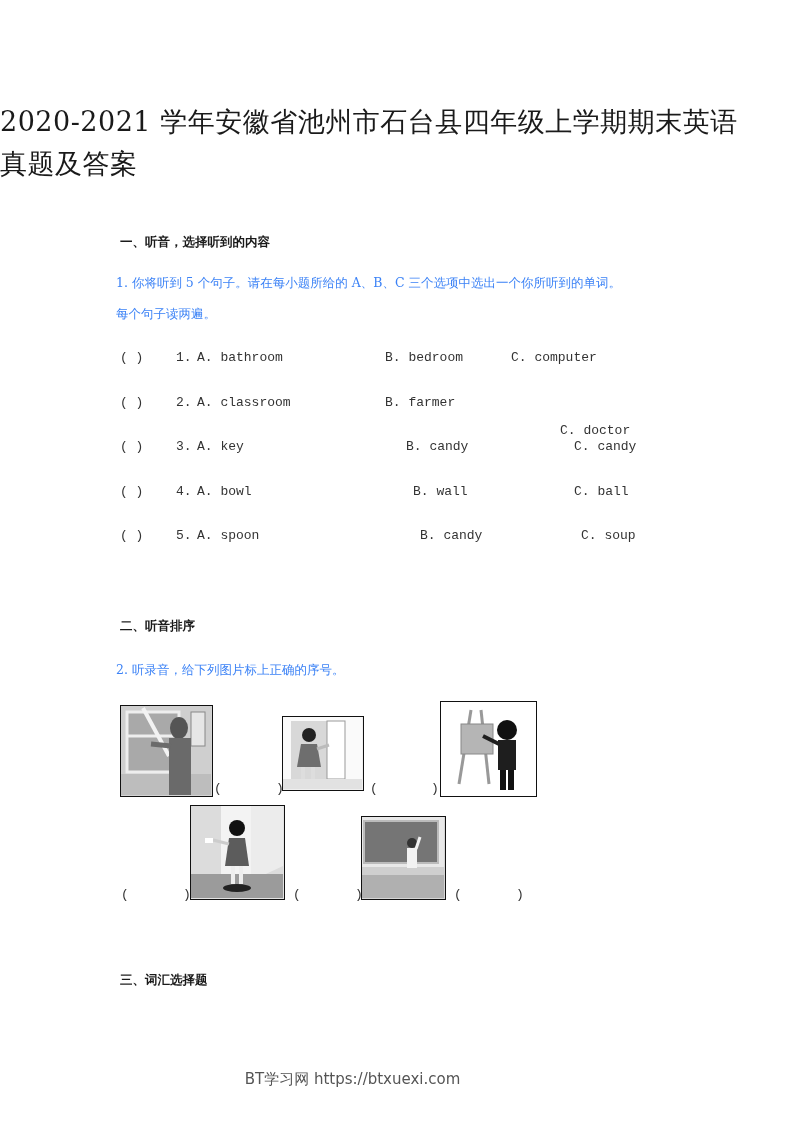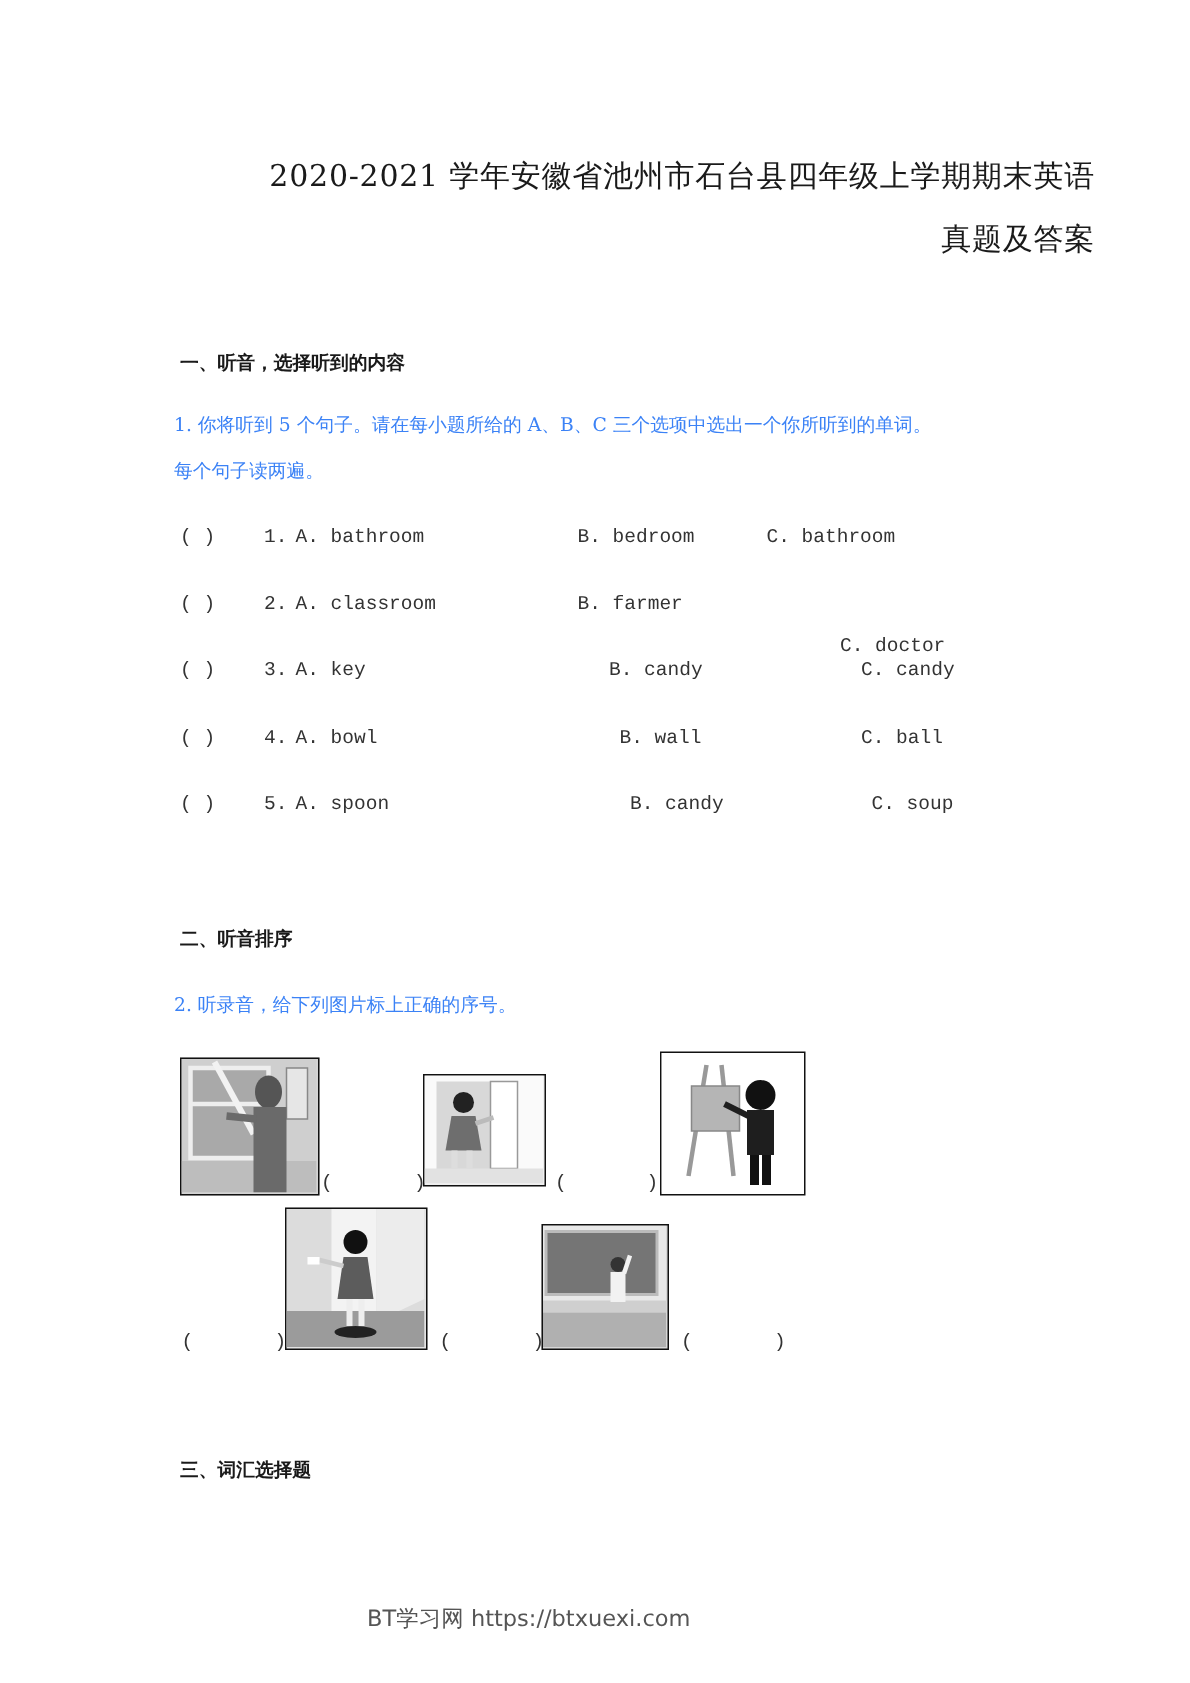--- a/index.html
+++ b/index.html
@@ -1,19 +1,19 @@
 <!DOCTYPE html>
 <html><head>
 <meta charset="utf-8">
 <style>
   html, body { margin: 0; padding: 0; background: #ffffff; }
   body { width: 793px; height: 1122px; position: relative; overflow: hidden;
          font-family: "DejaVu Serif", "Liberation Serif", serif; color: #1a1a1a; }
   .abs { position: absolute; white-space: nowrap; }
-  .title { left: 0; width: 730px; text-align: right; font-size: 20px; letter-spacing: 0.5px; }
+  .title { left: 0; width: 730px; text-align: left; font-size: 27px; letter-spacing: 0.5px; }
   .h { font-family: "DejaVu Sans", "Liberation Sans", sans-serif; font-weight: bold; font-size: 12.5px; left: 120px; }
   .p { font-size: 12.5px; left: 116px; color: #3b82f6; }
   .row { font-family: "Liberation Mono", "DejaVu Sans Mono", monospace; font-size: 13px; color: #333; }
   .paren { font-family: "Liberation Mono", "DejaVu Sans Mono", monospace; font-size: 13px; color: #333; }
   .pic { position: absolute; border: 1.5px solid #111; background: #e8e8e8; overflow: hidden; box-sizing: border-box; }
   .footer { left: 0; width: 705px; text-align: center; font-family: "DejaVu Sans", "Liberation Sans", sans-serif;
             font-size: 15px; color: #555; }
 </style>
 </head>
 <body>
@@ -23,21 +23,21 @@
 
 <div class="abs h" style="top:234px;">一、听音，选择听到的内容</div>
 <div class="abs p" style="top:275px;">1. 你将听到 5 个句子。请在每小题所给的 A、B、C 三个选项中选出一个你所听到的单词。</div>
 <div class="abs p" style="top:306px;">每个句子读两遍。</div>
 
 <div>
   <span class="abs row" style="left:120px;top:350px;">(      )</span>
   <span class="abs row" style="left:176px;top:350px;">1.</span>
   <span class="abs row" style="left:197px;top:350px;">A. bathroom</span>
   <span class="abs row" style="left:385px;top:350px;">B. bedroom</span>
-  <span class="abs row" style="left:511px;top:350px;">C. bathroom</span>
+  <span class="abs row" style="left:511px;top:350px;">C. computer</span>
 </div>
 
 <div>
   <span class="abs row" style="left:120px;top:395px;">(      )</span>
   <span class="abs row" style="left:176px;top:395px;">2.</span>
   <span class="abs row" style="left:197px;top:395px;">A. classroom</span>
   <span class="abs row" style="left:385px;top:395px;">B. farmer</span>
   <span class="abs row" style="left:560px;top:395px;margin-top:28px;">C. doctor</span>
 </div>
 

